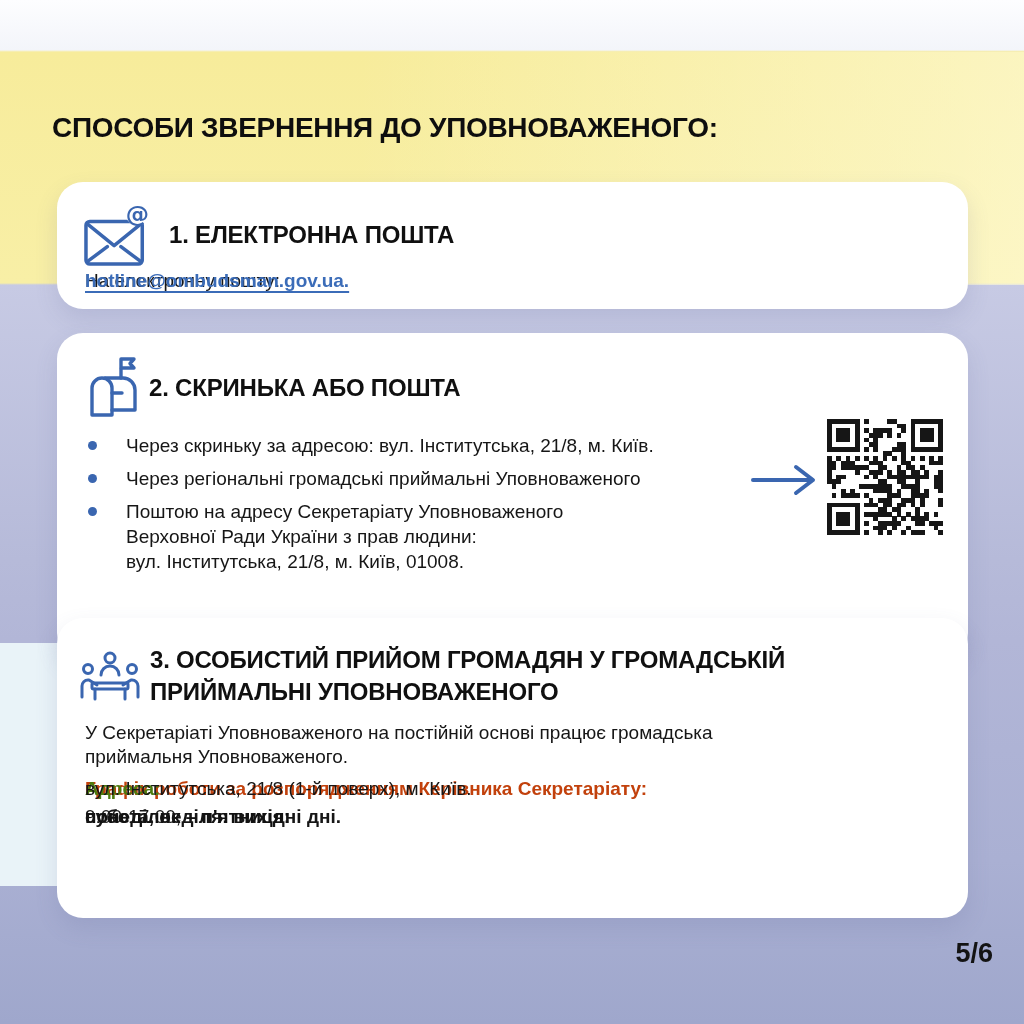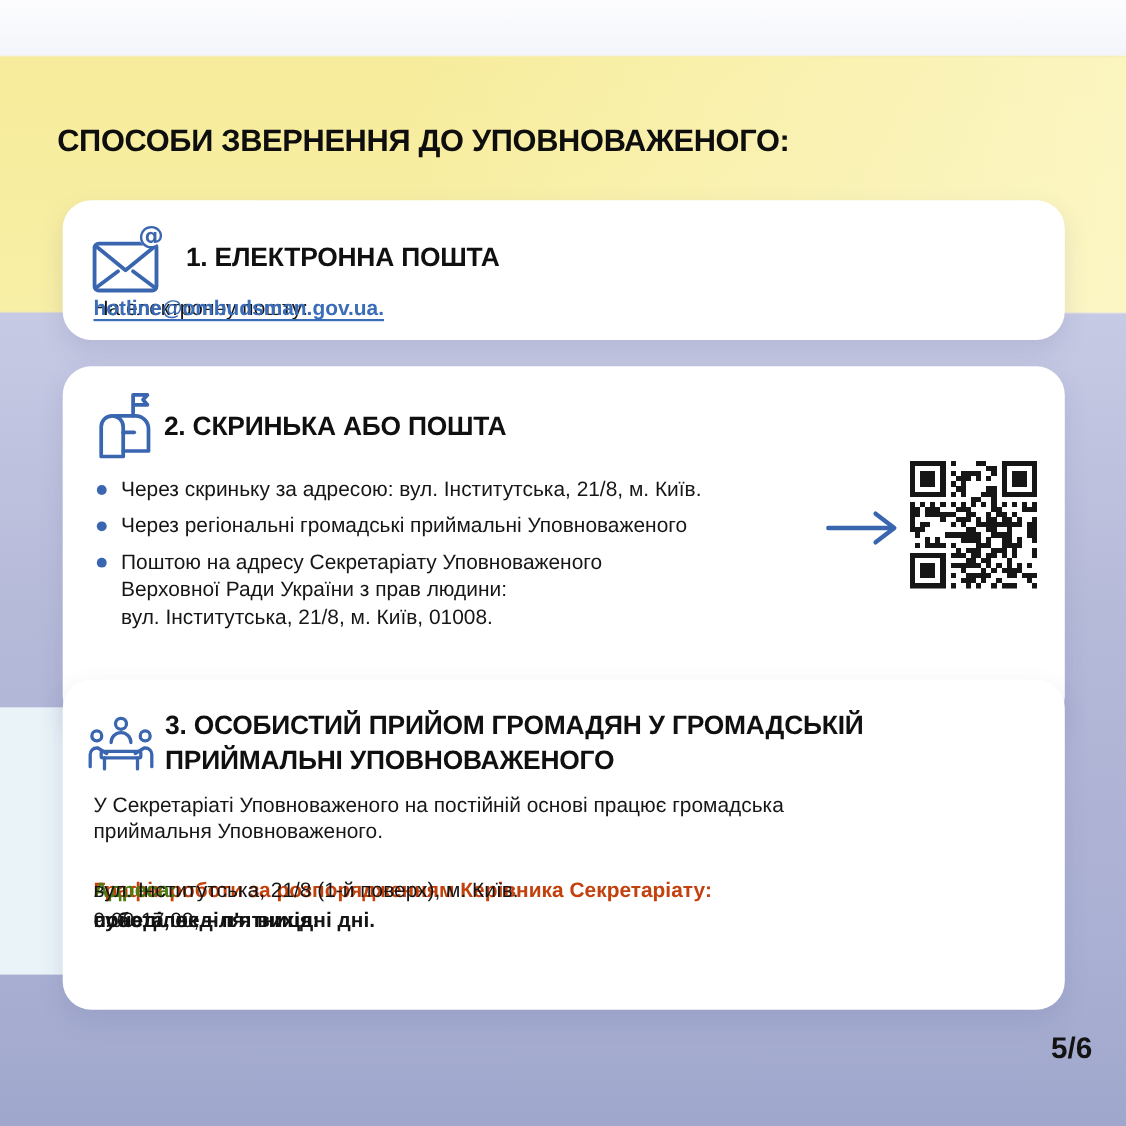--- a/index.html
+++ b/index.html
@@ -38,30 +38,30 @@
   }
   .body-text{font-size:19px;color:#161616;}
   .pre{white-space:pre-line;}
   .c1-icon{left:26px;top:20px;width:70px;height:66px;}
   .c1-heading{left:112px;top:38px;line-height:30px;}
   .c1-body{left:28px;top:86px;line-height:26px;white-space:nowrap;}
   .email-link{font-weight:bold;color:#3b6cb8;text-decoration:underline;text-decoration-thickness:2px;text-underline-offset:4px;cursor:pointer;}
   .c2-icon{left:28px;top:22px;width:56px;height:64px;}
   .c2-heading{left:92px;top:40px;line-height:30px;}
   .c2-bullets{left:28px;top:100px;width:700px;position:absolute;}
-  .bullet-item{position:static;display:flex;margin-bottom:8px;line-height:25px;}
+  .bullet-item{position:static;display:flex;margin-bottom:8px;line-height:25px;gap:16px;}
   .bullet-dot{position:static;flex:0 0 auto;width:9px;height:9px;border-radius:50%;background:#3a66b0;margin:8px 13px 0 3px;}
   .bullet-text{position:static;}
   .c2-arrow{left:693px;top:130px;width:72px;height:34px;}
   .c2-qr{left:770px;top:86px;width:116px;height:116px;}
   .c3-icon{left:22px;top:32px;width:62px;height:54px;}
   .c3-heading{left:93px;top:26px;line-height:32px;}
   .c3-content{left:28px;top:103px;width:840px;font-size:19px;color:#161616;}
   .c3-content > div{position:static;}
-  .c3-paragraph{line-height:24px;margin-bottom:29px;}
+  .c3-paragraph{line-height:24px;margin-bottom:8px;}
   .c3-address{line-height:24px;margin-bottom:6px;}
   .c3-schedule{line-height:24px;margin-bottom:4px;font-weight:bold;color:#c2410c;}
   .c3-weekdays{line-height:24px;margin-bottom:3px;}
   .c3-weekend{line-height:24px;font-weight:bold;}
   .blue-label{font-weight:bold;color:#4d7c0f;}
   .bold-label{font-weight:bold;color:#111111;}
   .page-indicator{
     position:absolute;right:31px;top:938px;
     font-size:27px;font-weight:bold;color:#131313;
   }

